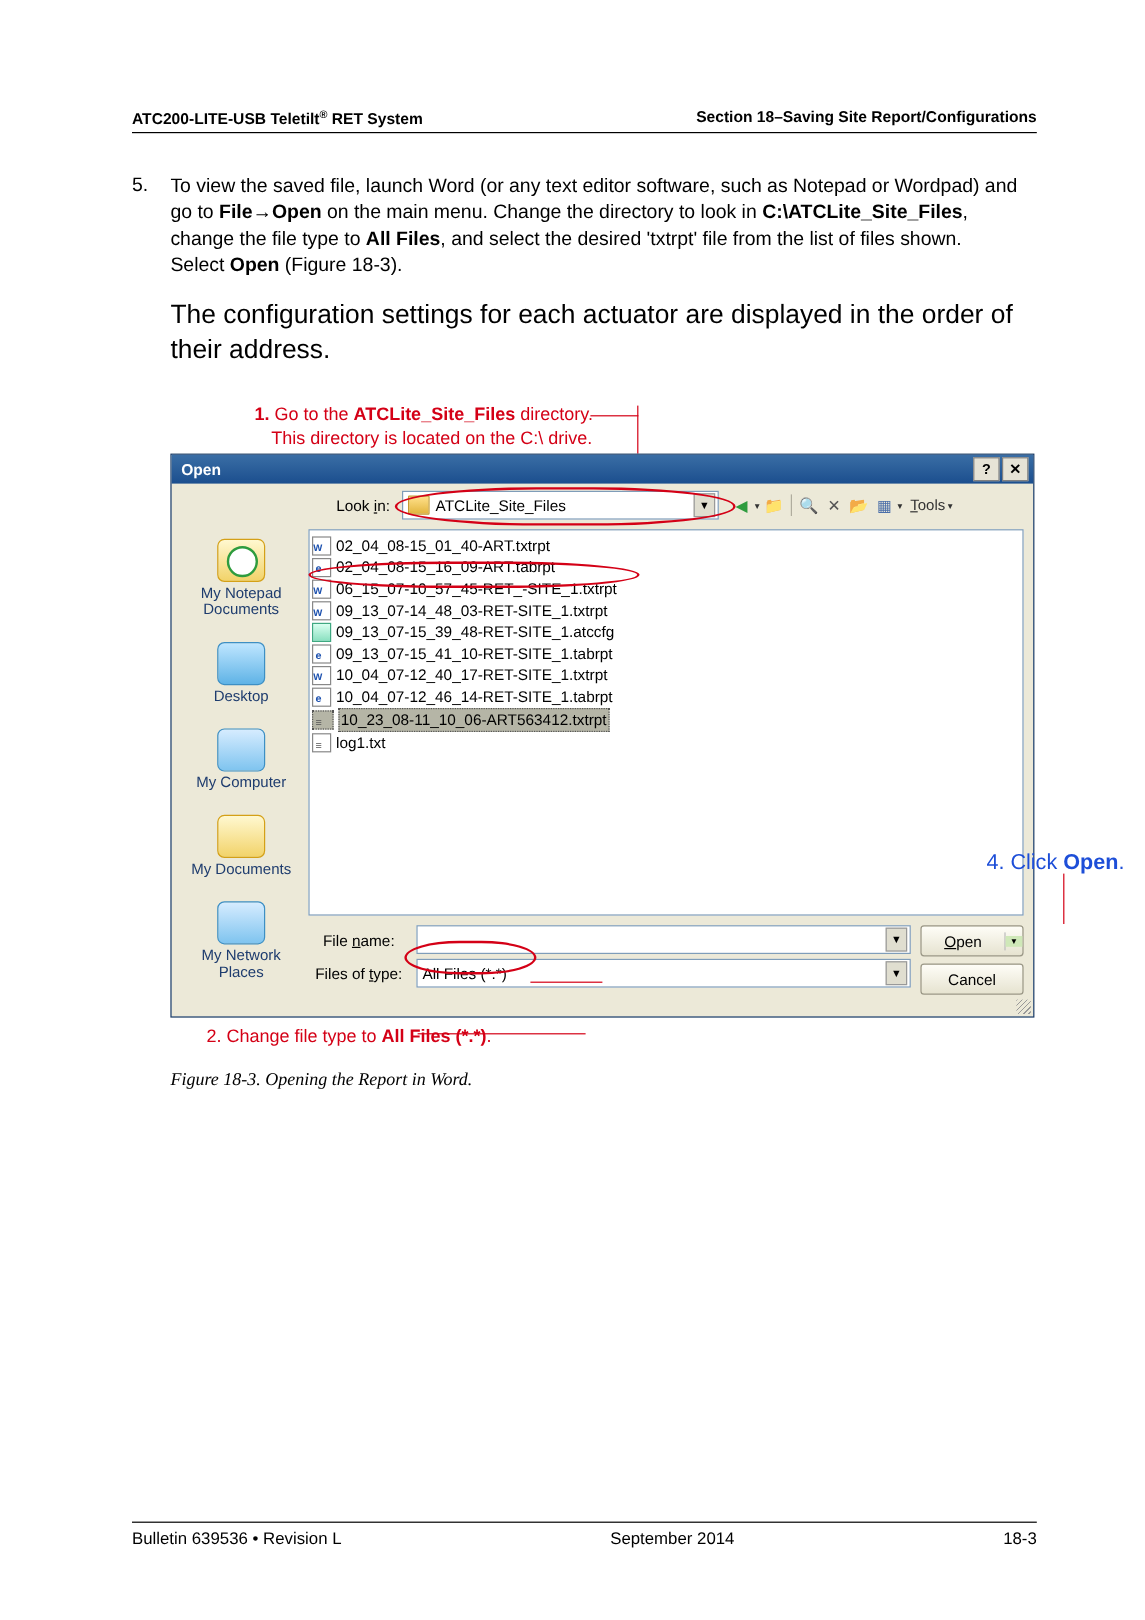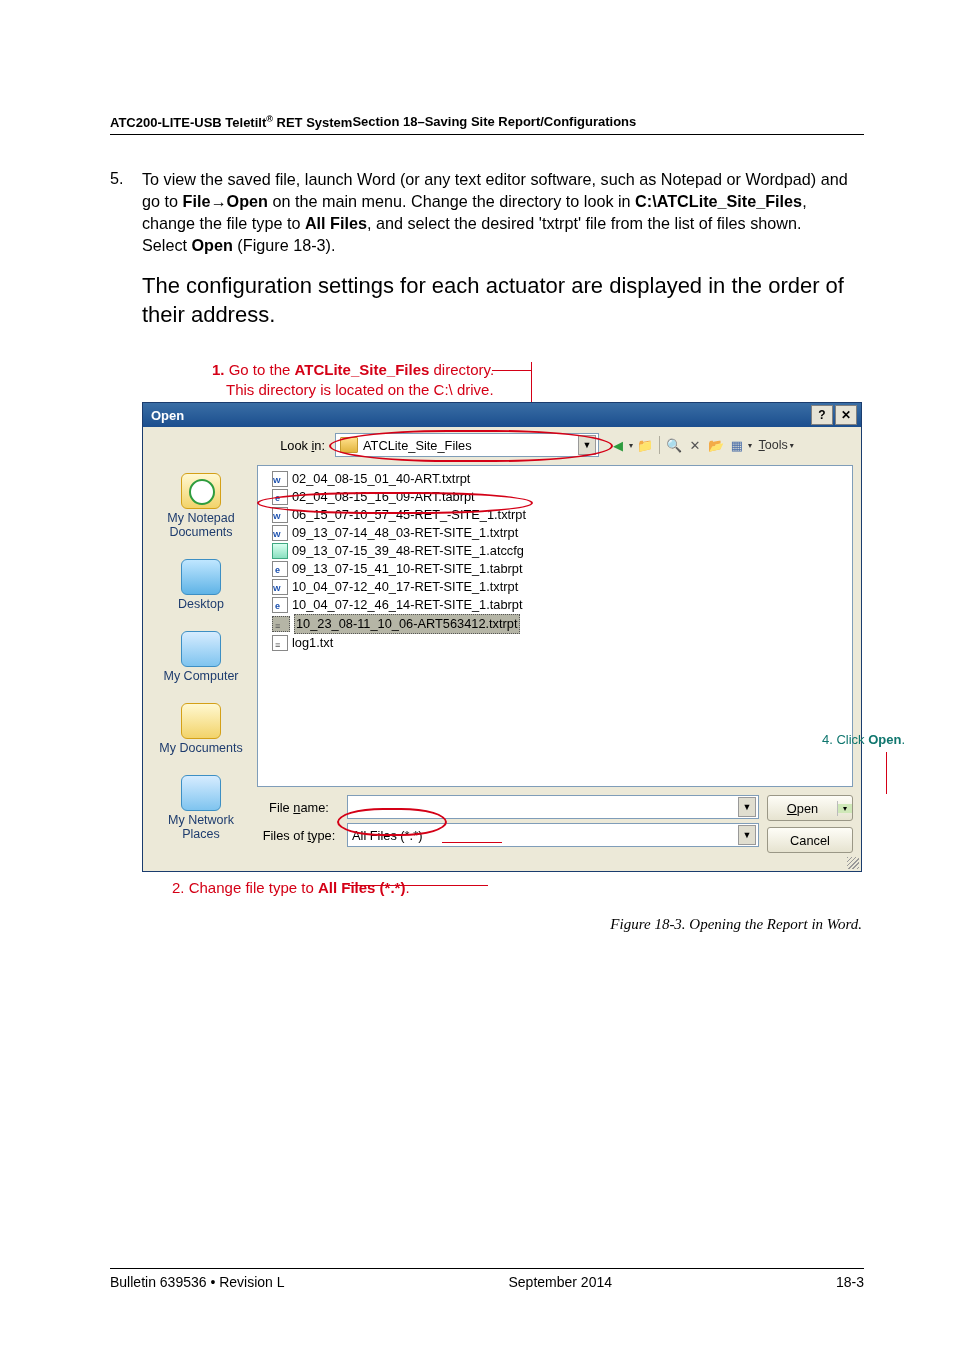--- a/index.html
+++ b/index.html
@@ -13,26 +13,26 @@
   .page {
     width: 954px;
     height: 1350px;
     box-sizing: border-box;
     padding: 90px 90px 70px 90px;
     position: relative;
     background: #fff;
   }
   .header-row {
     display: flex;
+    justify-content: space-between;
     font-size: 13px;
     font-weight: bold;
     border-bottom: 1.2px solid #000;
     padding: 0 0 4px 0;
     margin-left: 20px;
-    margin-top: 24px;
   }
   .header-left {}
   .super { font-size: 9px; vertical-align: super; }
   .body-block {
     margin-top: 34px;
     margin-left: 20px;
     font-size: 16.2px;
     color: #000;
     display: flex;
     column-gap: 14px;
@@ -178,21 +178,21 @@
     display:flex; align-items:center; justify-content:center;
     font-size: 13px;
   }
   .tb-text { font-size: 12.5px; }
   .tb-drop { font-size: 8px; color:#333; margin-left:-1px; }
 
   .file-list {
     background: #fff;
     border: 1px solid #7f9db9;
     height: 312px;
-    padding: 4px 14px;
+    padding: 4px 2px;
     overflow: hidden;
     position: relative;
   }
   .file-item {
     display: flex;
     align-items: center;
     gap: 4px;
     line-height: 18px;
     font-size: 12.8px;
     color: #000;
@@ -289,21 +289,21 @@
   }
 
   .red-oval {
     position: absolute;
     border: 2px solid #d40016;
     border-radius: 50% / 60%;
     pointer-events: none;
   }
 
   .fig-caption {
-    text-align: right;
+    text-align: left;
     font-style: italic;
     font-family: "Times New Roman", serif;
     font-size: 15px;
     margin-top: 18px;
     margin-left: 52px;
     width: 720px;
   }
 
   .footer {
     position: absolute;
@@ -312,21 +312,21 @@
     bottom: 60px;
     display: flex;
     justify-content: space-between;
     font-size: 14px;
     border-top: 1.2px solid #000;
     padding-top: 5px;
     margin-left: 20px;
   }
 
   .sidecall {
-    position:absolute; color:#0f766e; font-size:13px;
+    position:absolute; color:#1d4ed8; font-size:18px;
   }
 </style>
 </head>
 <body>
 
 <div class="page">
 
   <div class="header-row">
     <span class="header-left">
       <span>ATC200-LITE-USB Teletilt</span><span class="super">®</span><span> RET System</span>

